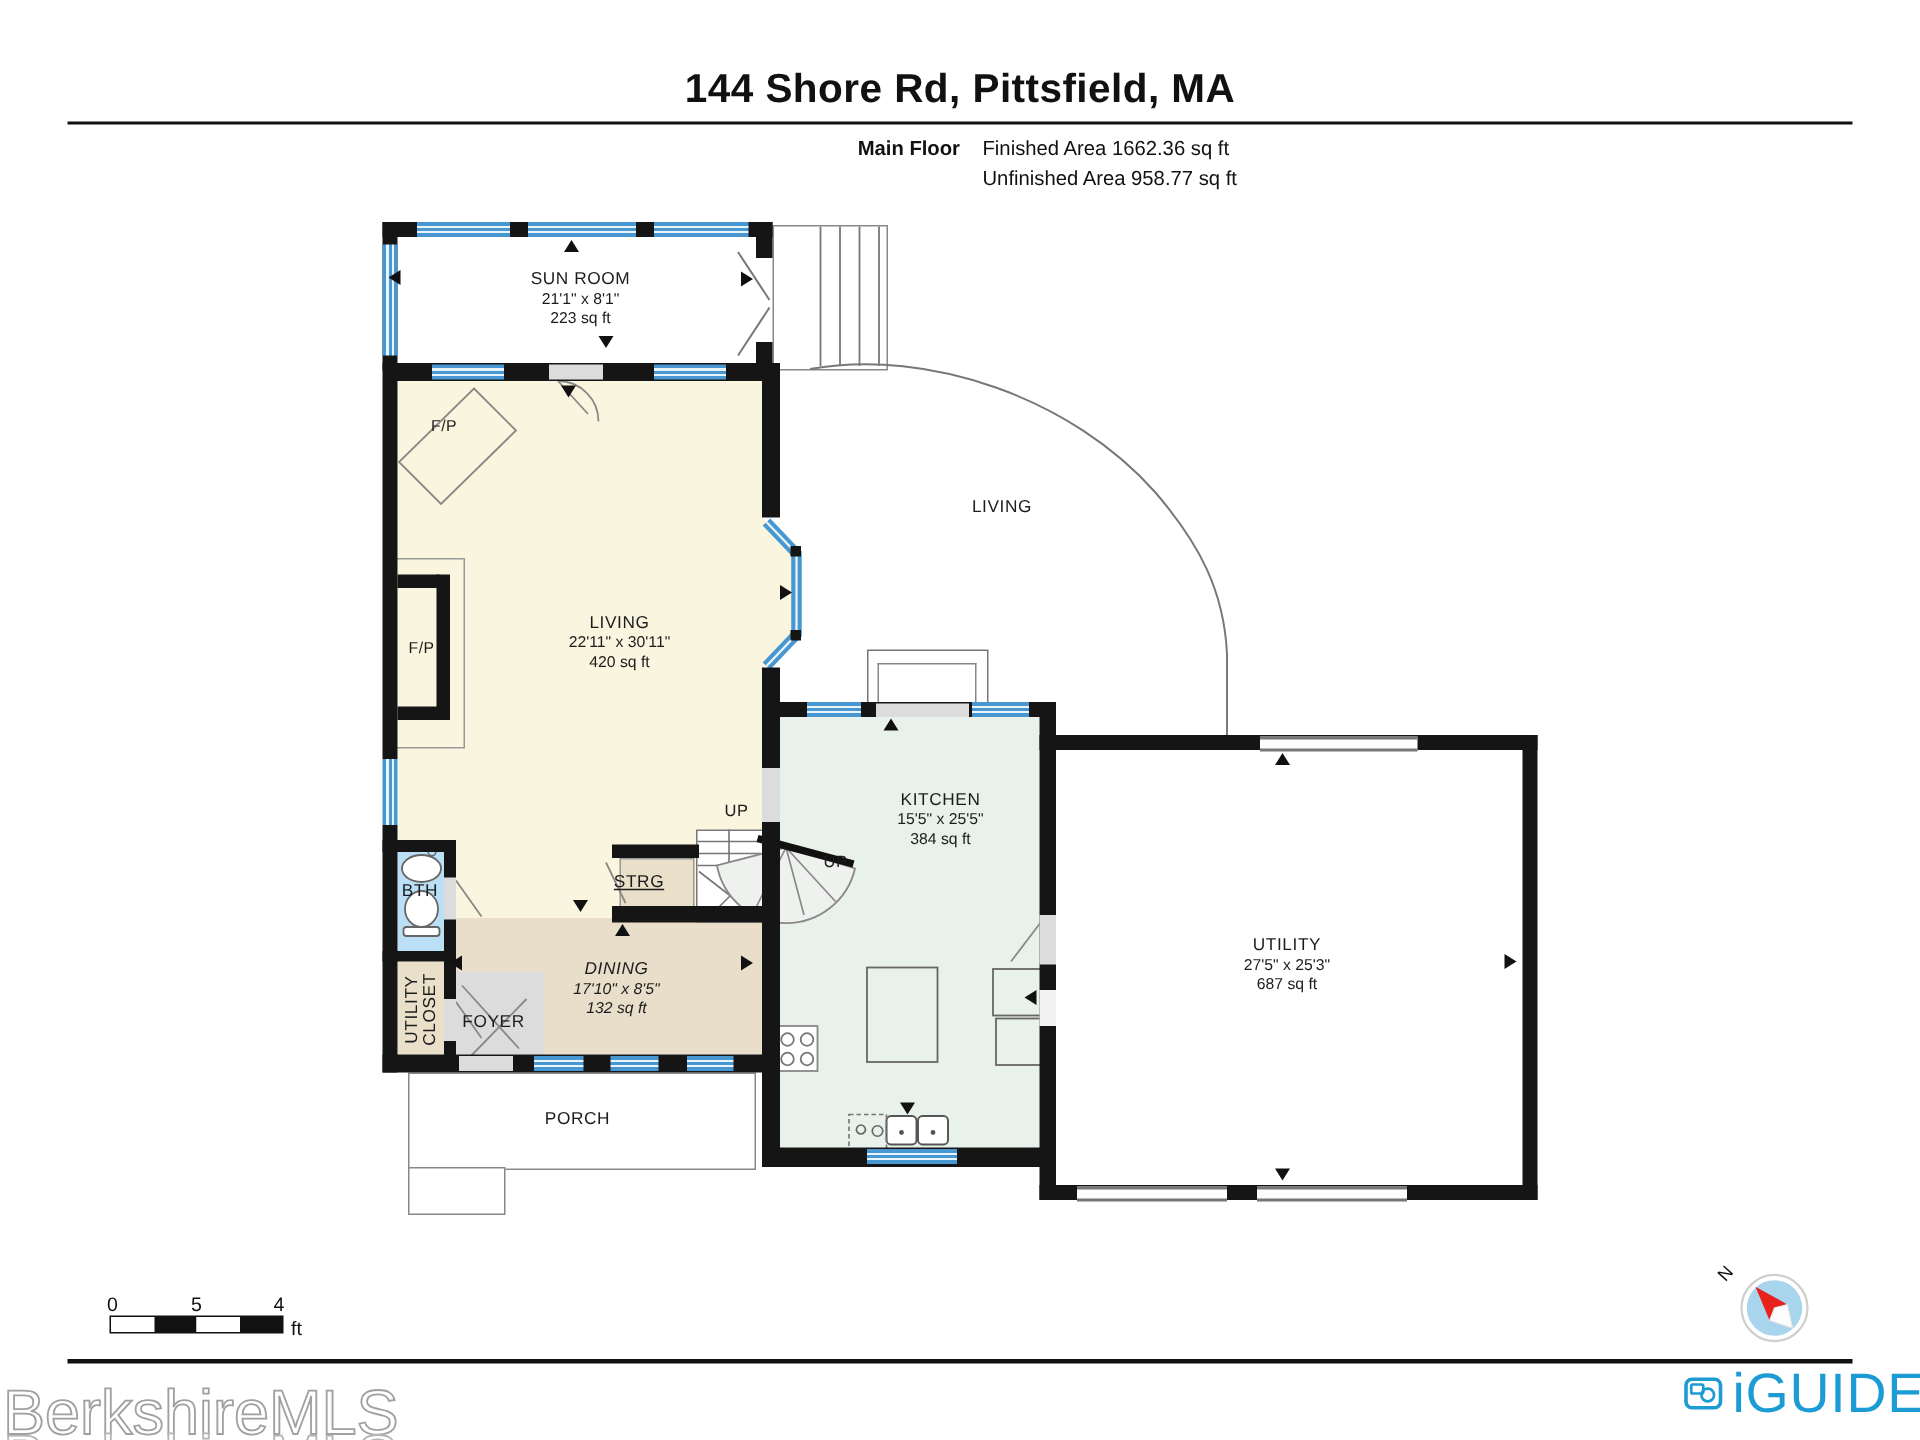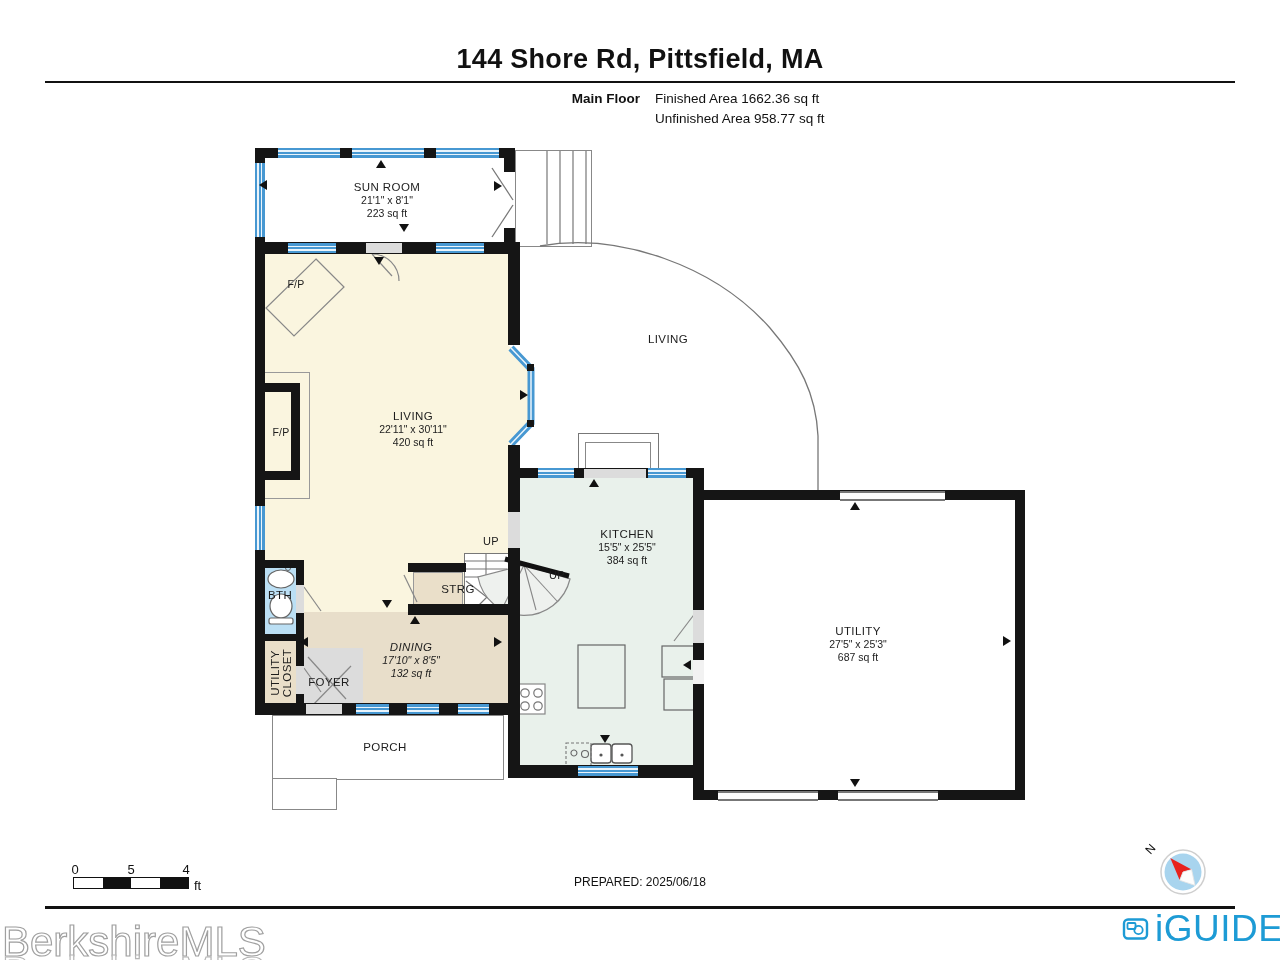--- a/index.html
+++ b/index.html
@@ -286,40 +286,39 @@
   <div class="rlabel" style="left:329px;top:682px;">
     <div class="rname">FOYER</div>
   </div>
   <div class="rlabel" style="left:280px;top:595px;">
     <div class="rname">BTH</div>
   </div>
   <div class="rlabel rot-label" style="left:281px;top:673px;">
     <div class="rname" style="line-height:12px;">UTILITY</div>
     <div class="rname" style="line-height:12px;">CLOSET</div>
   </div>
-  <div class="rlabel" style="left:458px;top:589px;">
+  <div class="rlabel" style="left:426px;top:589px;text-decoration:underline;">
     <div class="rname">STRG</div>
   </div>
   <div class="rlabel small-label" style="left:491px;top:541px;">UP</div>
   <div class="rlabel small-label" style="left:557px;top:575px;">UP</div>
   <div class="rlabel small-label" style="left:296px;top:284px;font-size:10.5px;">F/P</div>
   <div class="rlabel small-label" style="left:281px;top:432px;font-size:10.5px;">F/P</div>
 
   <div class="sbnum" style="left:75px;">0</div>
   <div class="sbnum" style="left:131px;">5</div>
   <div class="sbnum" style="left:186px;">4</div>
   <div id="scalebar">
     <span class="sb-w"></span>
       <span class="sb-b"></span>
       <span class="sb-w"></span>
       <span class="sb-b"></span>
   </div>
   <div id="sbunit">ft</div>
 
-  <div id="prepared">PREPARED: 2025/06/18</div>
 
   <div id="north">N</div>
   <svg id="compass" width="52" height="52" viewBox="0 0 52 52">
     <circle cx="26" cy="26" r="22" fill="#fff" stroke="#cfcfcf" stroke-width="1.5"></circle>
     <circle cx="26" cy="26" r="18.5" fill="#a8d4ee"></circle>
     <g transform="rotate(-42 26 26)">
       <polygon points="26,7 18,30 26,26 34,30" fill="#e8211d"></polygon>
       <polygon points="18,30 26,26 34,30 26,44" fill="#fdfdfd" stroke="#e4e4e4" stroke-width="0.8"></polygon>
     </g>
   </svg>

